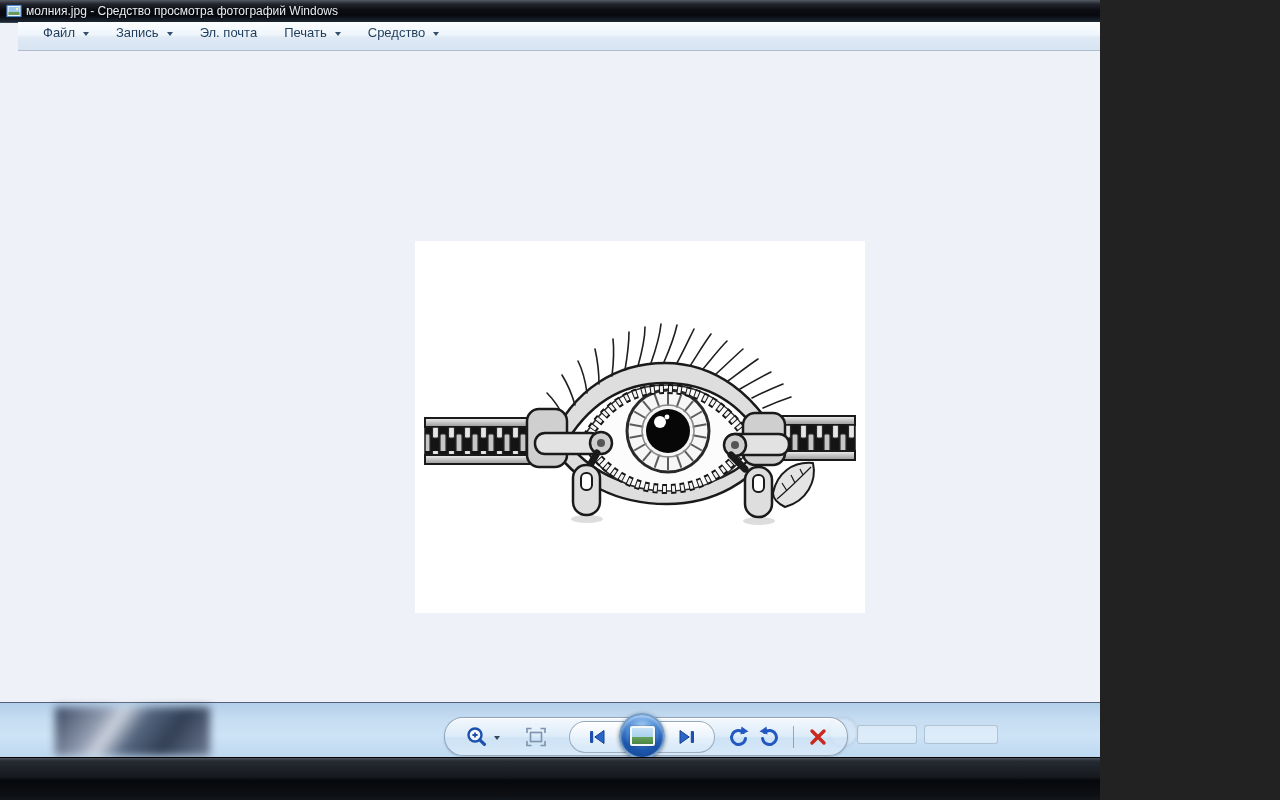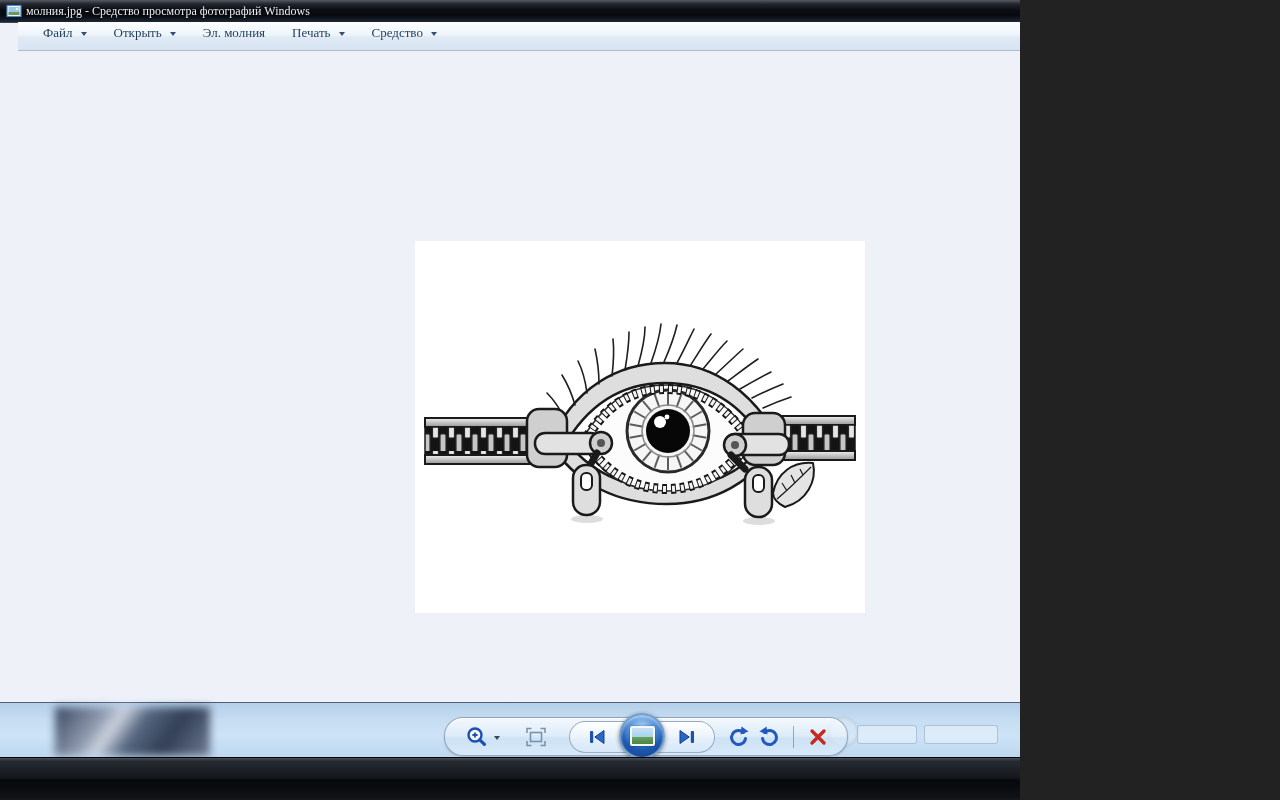--- a/index.html
+++ b/index.html
@@ -1,17 +1,17 @@
 <!DOCTYPE html>
 <html><head>
 <meta charset="utf-8">
 <style>
   html,body{margin:0;padding:0;background:#222;}
-  .screen{position:relative;width:1020px;height:800px;overflow:hidden;
-          font-family:Liberation Serif, serif;background:#eef1f8;}
+  .screen{position:relative;width:1100px;height:800px;overflow:hidden;
+          font-family:Liberation Sans, sans-serif;background:#eef1f8;}
 
   
   .titlebar{position:absolute;left:0;top:0;width:1280px;height:22px;
     background:linear-gradient(180deg,#555a63 0%,#23262d 18%,#0b0d12 45%,#080a0f 70%,#1d2733 100%);
     border-bottom:1px solid #3a4654;}
   .apptitle{position:absolute;left:26px;top:4px;font-size:12px;color:#e9eef3;
     text-shadow:0 1px 2px #000;white-space:nowrap;}
   .appicon{position:absolute;left:6px;top:3px;width:16px;height:16px;}
   .capgroup{position:absolute;right:3px;top:0;display:flex;height:20px;
     border-radius:0 0 5px 5px;overflow:hidden;border:1px solid #10141a;border-top:none;
@@ -106,25 +106,25 @@
       </div>
     </div>
   </div>
 
   <div class="menubar">
     <div class="mitem">
       <span>Файл</span>
       <span class="caret"></span>
       </div>
     <div class="mitem">
-      <span>Открыть</span>
+      <span>Запись</span>
       <span class="caret"></span>
       </div>
     <div class="mitem">
-      <span>Эл. молния</span>
+      <span>Эл. почта</span>
       </div>
     <div class="mitem">
       <span>Печать</span>
       <span class="caret"></span>
       </div>
     <div class="mitem">
       <span>Средство</span>
       <span class="caret"></span>
       </div>
     <div class="helpbtn">

